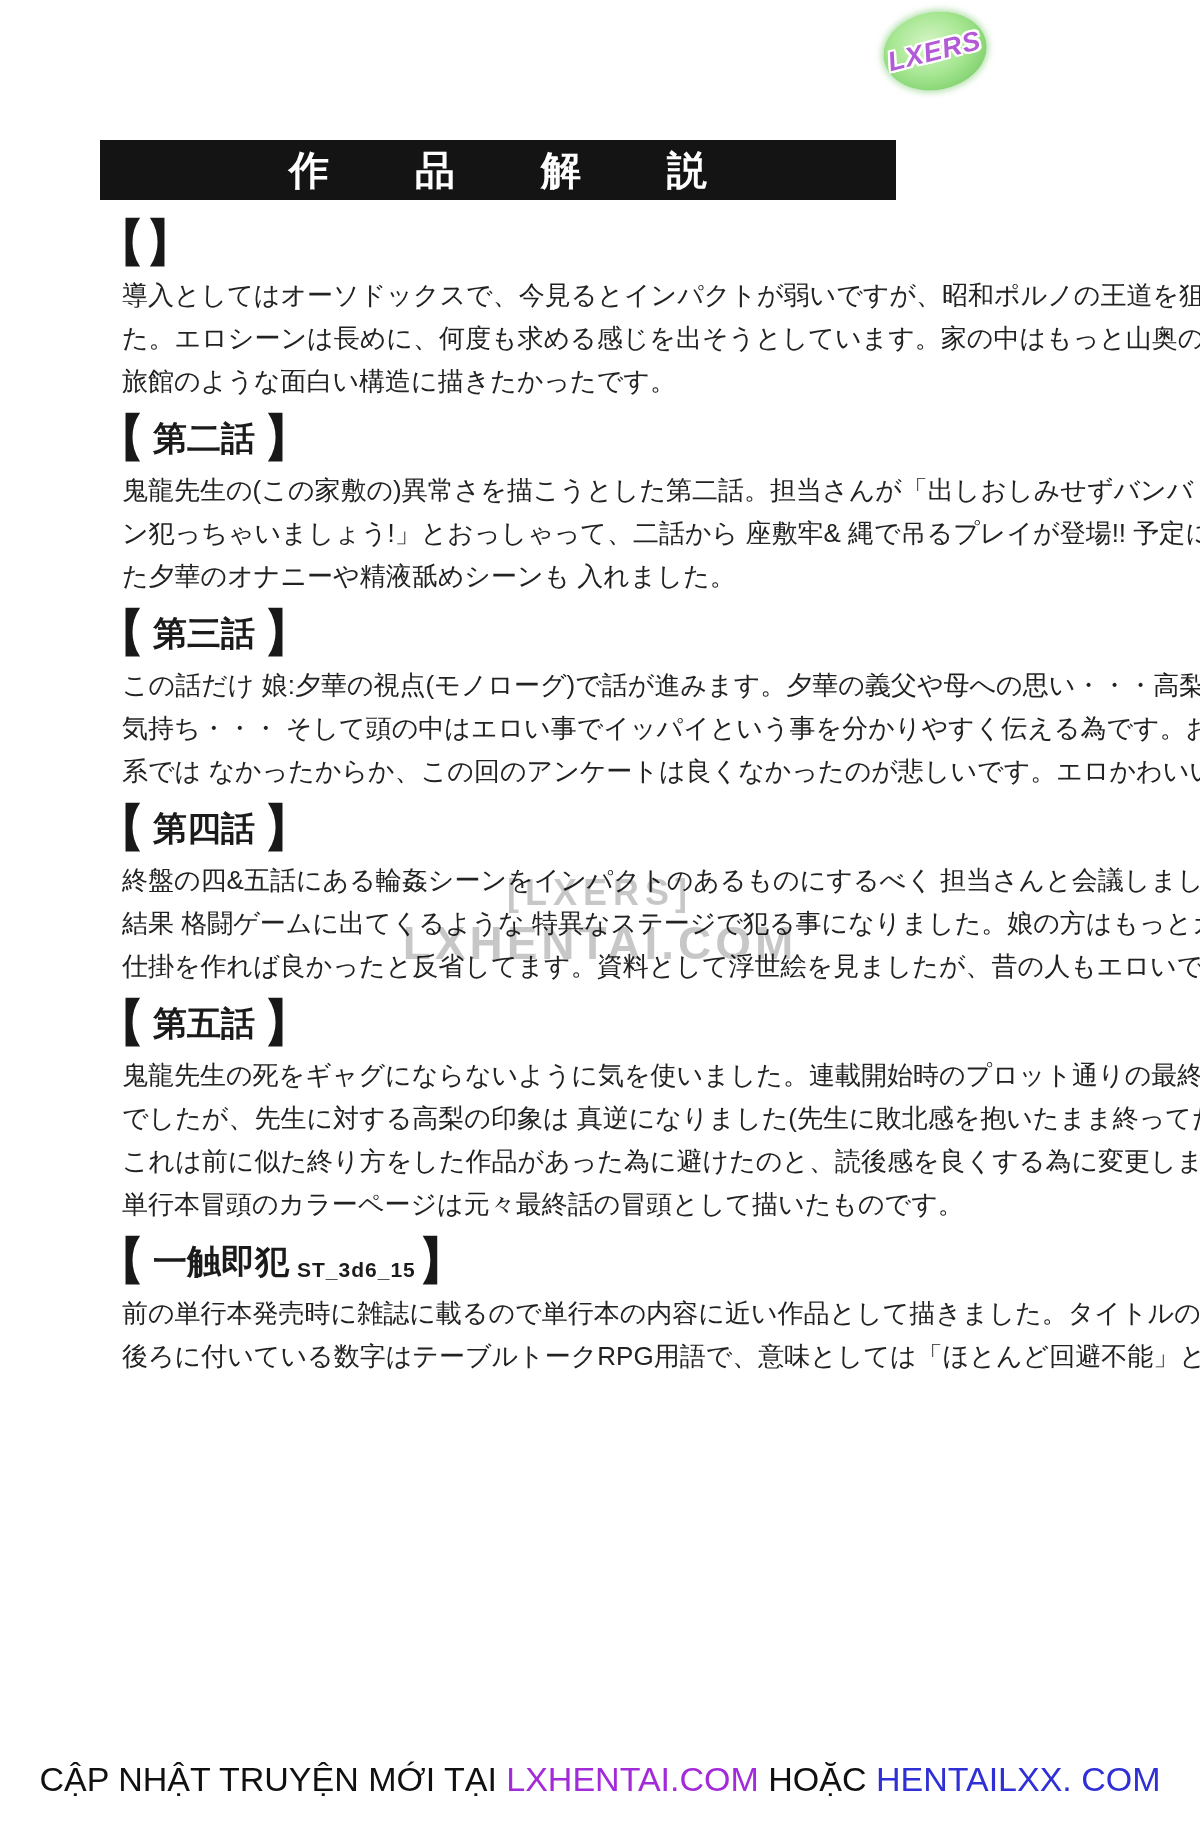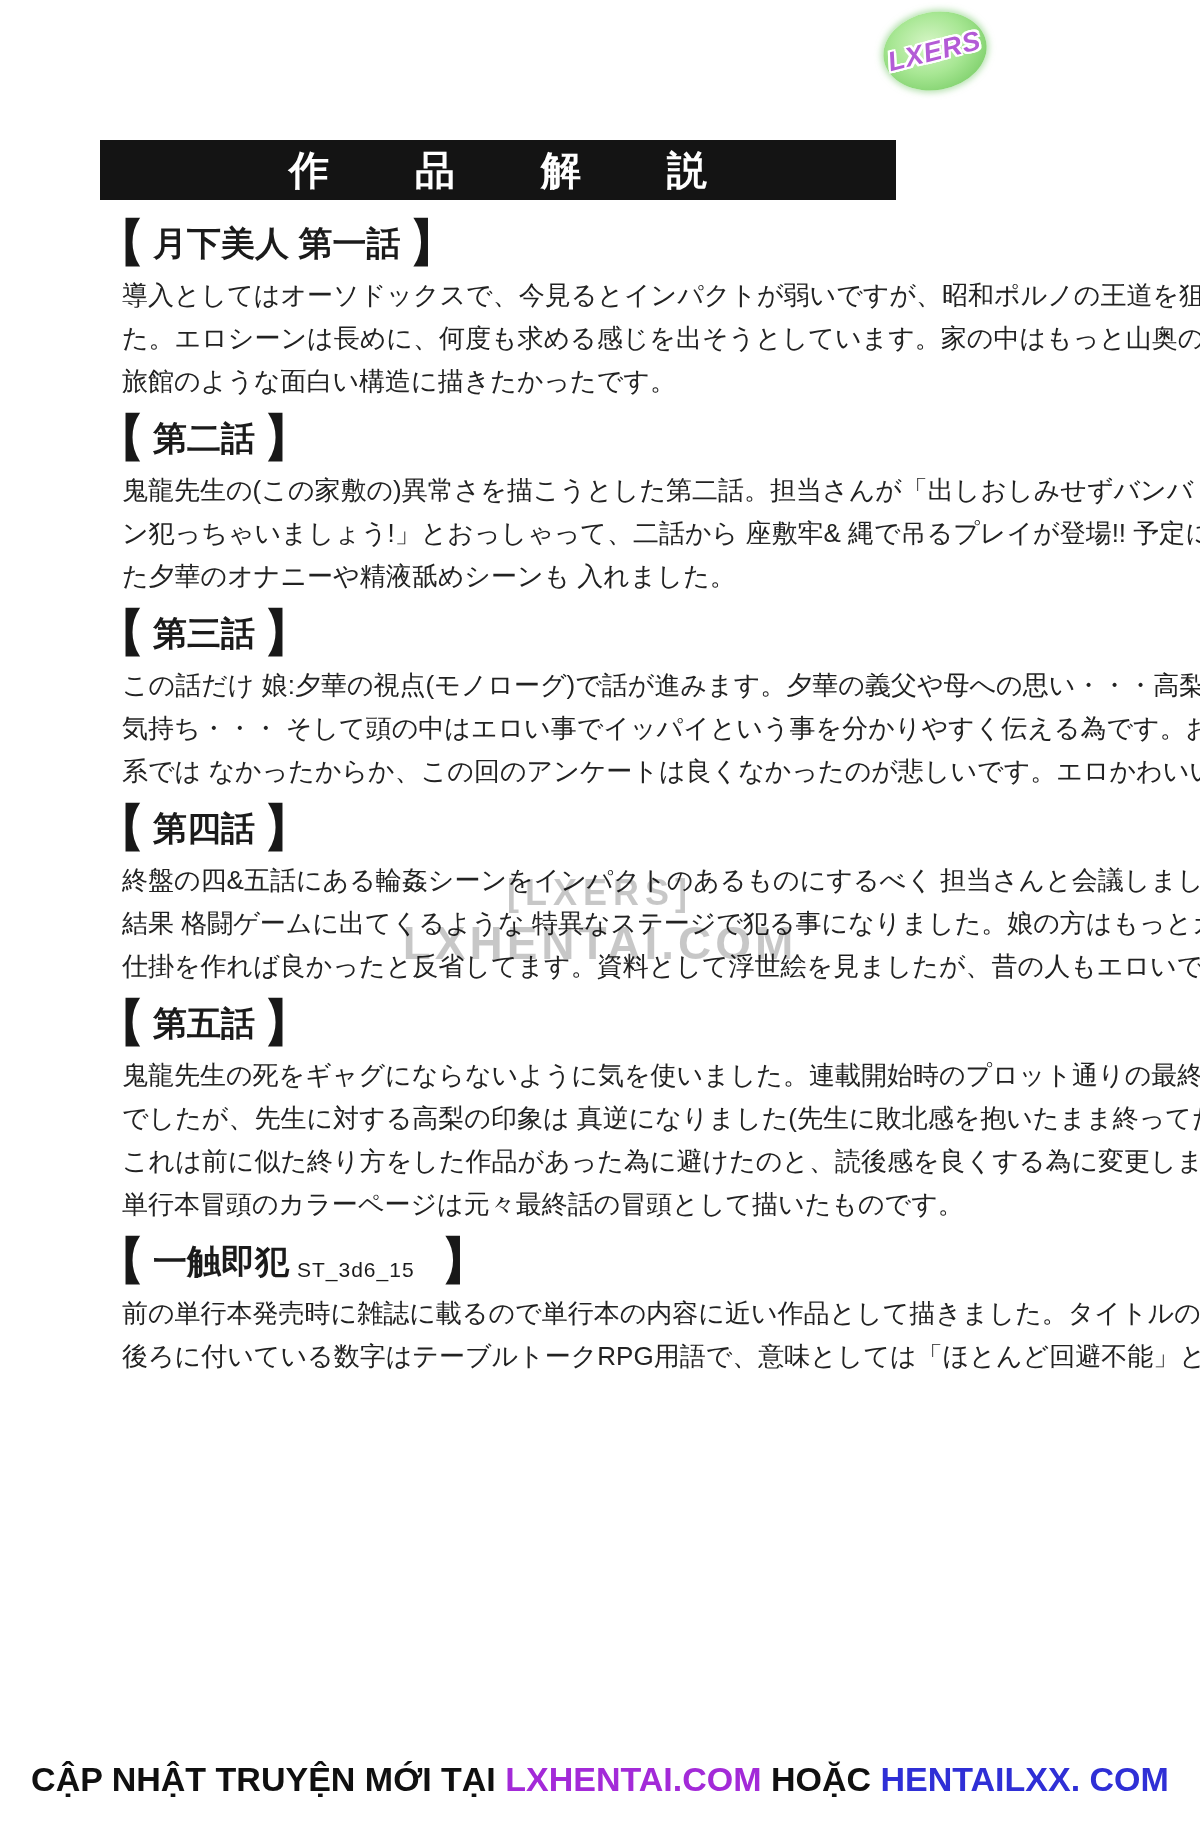--- a/index.html
+++ b/index.html
@@ -42,38 +42,38 @@
     display:flex;align-items:center;margin-bottom:6px;
   }
   .bracket{
     font-size:50px;font-weight:bold;line-height:1;color:#181818;
     font-family:"Liberation Serif","DejaVu Serif",serif;
   }
   .sec-title .t{
     font-size:34px;font-weight:bold;color:#1b1b1b;margin:0 8px;line-height:1.25;
   }
   .sec-title .t-suffix{
-    font-size:21px;font-weight:normal;color:#1b1b1b;margin-right:26px;
+    font-size:21px;font-weight:bold;color:#1b1b1b;margin-right:2px;
     align-self:flex-end;padding-bottom:4px;letter-spacing:1px;
   }
   .sec-body{
     margin-left:27px;margin-right:10px;font-size:26px;line-height:43px;color:#222;
   }
   .sec-body .ln{white-space:nowrap;}
   
   .watermark{
     position:absolute;left:0;top:872px;width:1200px;text-align:center;
     pointer-events:none;color:rgba(0,0,0,0.22);font-weight:bold;
   }
   .watermark .w1{font-size:36px;letter-spacing:6px;}
   .watermark .w2{font-size:46px;letter-spacing:4px;margin-top:2px;}
   
   .footer{
     position:absolute;left:0;bottom:22px;width:1200px;text-align:center;
-    font-size:34px;font-weight:bold;letter-spacing:0px;color:#101010;
+    font-size:34px;font-weight:normal;letter-spacing:0px;color:#101010;
     font-family:"Liberation Sans","DejaVu Sans",sans-serif;
   }
   .footer .site1{text-decoration:none;}
   .footer .site2{text-decoration:none;}
 </style>
 </head>
 <body>
 
 <div class="logo">
   <span>LXERS</span>
@@ -81,21 +81,20 @@
 
 <div class="header-bar">
   <span class="title">作 品 解 説</span>
 </div>
 
 <div class="content">
 
   <div class="section">
     <div class="sec-title">
       <span class="bracket">【</span>
-      <span class="t">月下美人 第一話</span>
       <span class="bracket">】</span>
     </div>
     <div class="sec-body">
       <div class="ln">導入としてはオーソドックスで、今見るとインパクトが弱いですが、昭和ポルノの王道を狙いまし</div>
       <div class="ln">た。エロシーンは長めに、何度も求める感じを出そうとしています。家の中はもっと山奥の</div>
       <div class="ln">旅館のような面白い構造に描きたかったです。</div>
     </div>
   </div>
 
   <div class="section">

